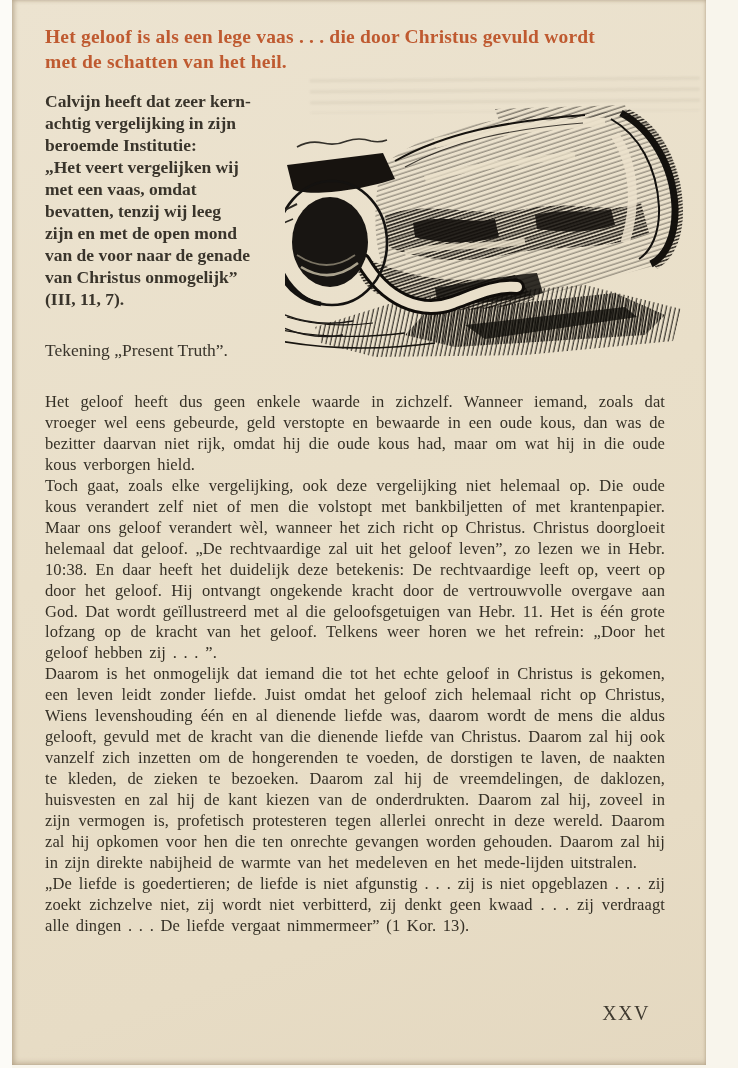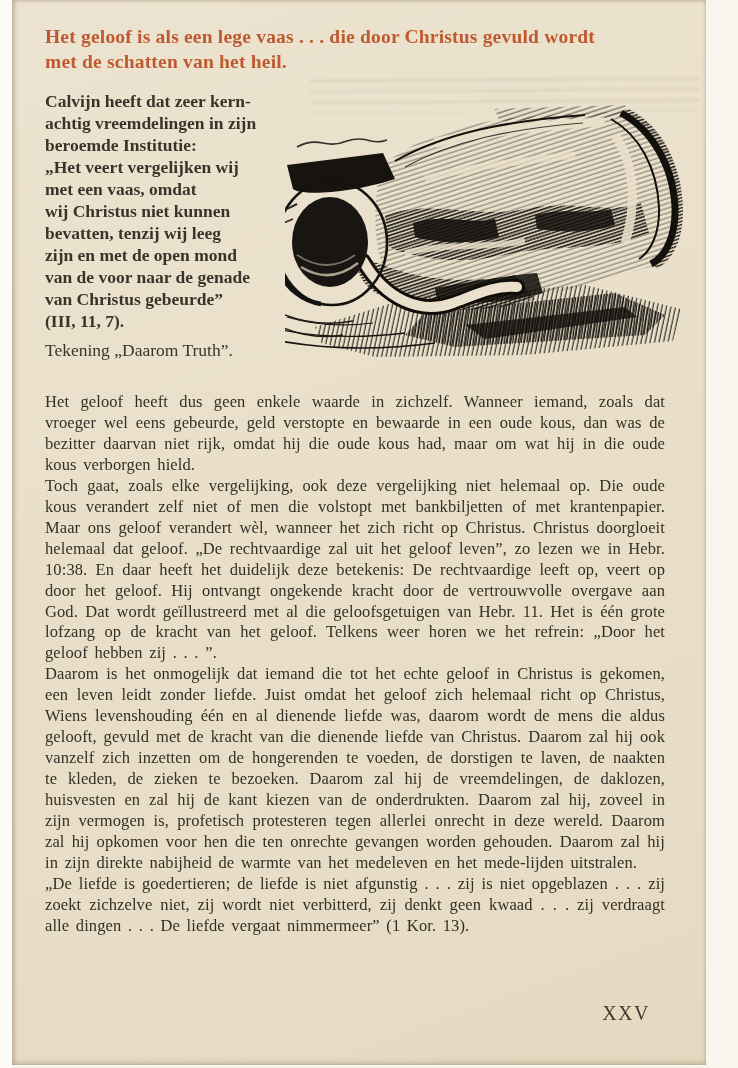--- a/index.html
+++ b/index.html
@@ -65,33 +65,32 @@
 
   <div>Het geloof is als een lege vaas . . . die door Christus gevuld wordt</div>
       <div>met de schatten van het heil.</div>
     </div>
 
   <div class="ghost"></div>
 
   <div class="left-col">
 
   <div>Calvijn heeft dat zeer kern-</div>
-      <div>achtig vreemdelingen in zijn</div>
+      <div>achtig vergelijking in zijn</div>
       <div>beroemde Institutie:</div>
       <div>„Het veert vergelijken wij</div>
       <div>met een vaas, omdat</div>
-      <div>wij Christus niet kunnen</div>
       <div>bevatten, tenzij wij leeg</div>
       <div>zijn en met de open mond</div>
       <div>van de voor naar de genade</div>
-      <div>van Christus gebeurde”</div>
+      <div>van Christus onmogelijk”</div>
       <div>(III, 11, 7).</div>
     </div>
 
-  <div class="caption">Tekening „Daarom Truth”.</div>
+  <div class="caption">Tekening „Present Truth”.</div>
 
   <svg class="illustration" viewBox="0 0 425 285" xmlns="http://www.w3.org/2000/svg">
     <defs>
       <pattern id="hB" patternUnits="userSpaceOnUse" width="4.6" height="4.6" patternTransform="rotate(72)">
         <line x1="2" y1="-1" x2="2" y2="5.6" stroke="#1c1813" stroke-width="1.1"></line>
       </pattern>
       <pattern id="hD" patternUnits="userSpaceOnUse" width="3.2" height="3.2" patternTransform="rotate(72)">
         <line x1="1.4" y1="-1" x2="1.4" y2="4.2" stroke="#15110c" stroke-width="1.5"></line>
       </pattern>
       <pattern id="hG" patternUnits="userSpaceOnUse" width="4.4" height="4.4" patternTransform="rotate(12)">

